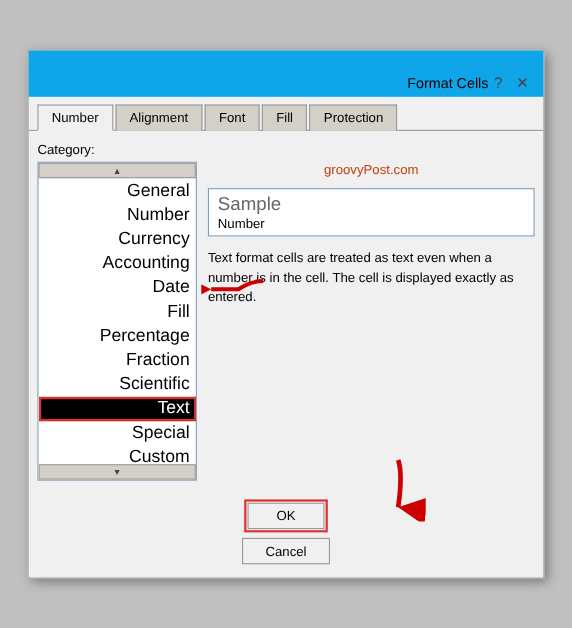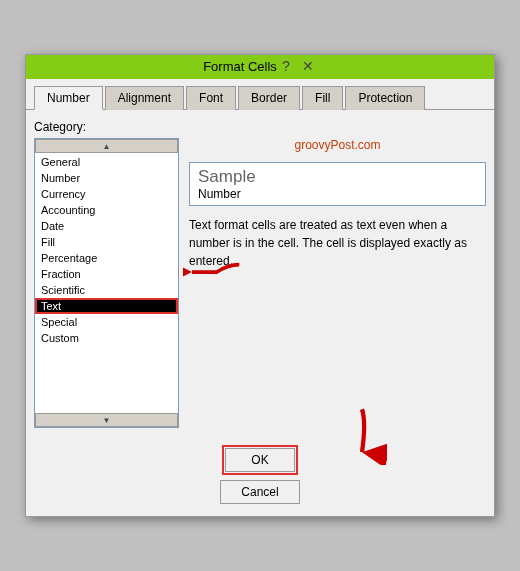--- a/index.html
+++ b/index.html
@@ -14,25 +14,25 @@
       font-size: 13px;
     }
     .dialog {
       background: #f0f0f0;
       border: 1px solid #999;
       box-shadow: 3px 3px 10px rgba(0,0,0,0.4);
       width: 470px;
       position: relative;
     }
     .title-bar {
-      background: #84cc16;
-      padding: 2px 10px 4px 10px;
-      display: flex;
-      align-items: center;
-      justify-content: center;
+      background: #0ea5e9;
+      padding: 20px 10px 4px 10px;
+      display: flex;
+      align-items: center;
+      justify-content: flex-end;
       border-bottom: none;
     }
     .title-bar-left {
       display: flex;
       align-items: center;
       gap: 6px;
       font-size: 13px;
       font-weight: 400;
       color: #000;
     }
@@ -93,22 +93,23 @@
     }
     .category-list {
       height: 260px;
       overflow-y: auto;
       list-style: none;
       padding: 1px 0;
     }
     .category-list li {
       padding: 2px 6px;
       cursor: pointer;
-      font-size: 11px;
-      color: #000;
+      font-size: 16px;
+      color: #000;
+      text-align: right;
     }
     .category-list li.selected-border {
       background: #000000;
       color: #fff;
       outline: 2px solid #e03030;
       outline-offset: -2px;
     }
     .right-panel {
       flex: 1;
       display: flex;
@@ -219,21 +220,20 @@
       <div class="title-bar-right">
         <div class="title-btn">?</div>
         <div class="title-btn">✕</div>
       </div>
     </div>
 
     <div class="tabs">
       <div class="tab active">Number</div>
       <div class="tab">Alignment</div>
       <div class="tab">Font</div>
-      <div class="tab">Border</div>
       <div class="tab">Fill</div>
       <div class="tab">Protection</div>
     </div>
 
     <div class="dialog-body">
       <div class="category-label">Category:</div>
 
       <div class="main-content">
 
         <div class="category-list-container">

